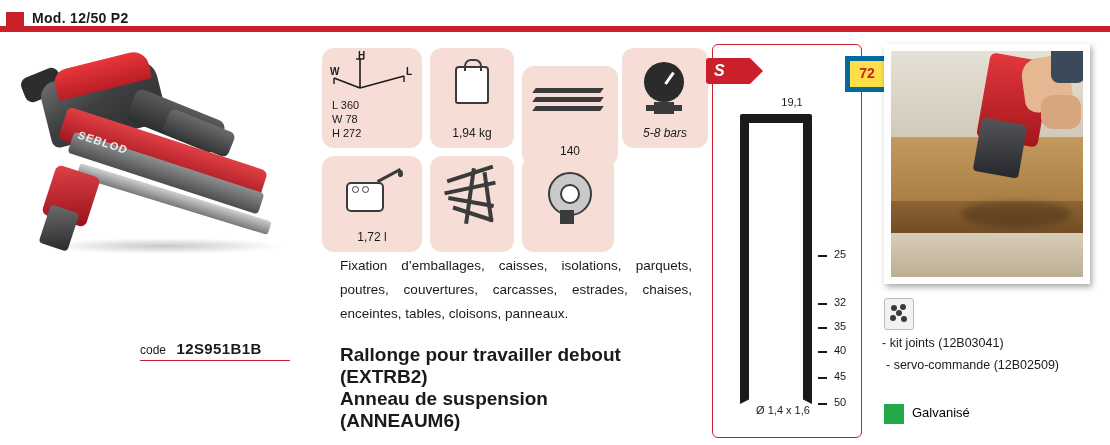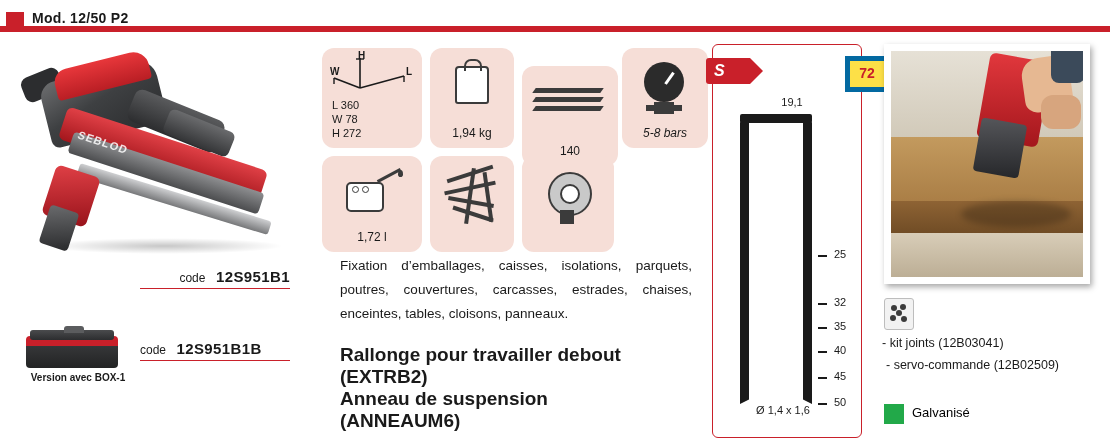--- a/index.html
+++ b/index.html
@@ -156,32 +156,21 @@
     <div class="t-grip2"></div>
     <div class="t-mag"></div>
     <div class="t-mag2"></div>
     <div class="t-rail"></div>
     <div class="t-nose"></div>
     <div class="t-nose2"></div>
     <div class="t-logo">SEBLOD</div>
     <div class="t-shadow"></div>
   </div>
 
-  <div class="code1">
-    <span class="lbl">code</span>
-    <span class="val">12S951B1</span>
-  </div>
-
-  <div class="box-wrap">
-    <div class="box-b"></div>
-    <div class="box-red"></div>
-    <div class="box-lid"></div>
-    <div class="box-h"></div>
-    <div class="box-cap">Version avec BOX-1</div>
-  </div>
+
 
   <div class="code2">
     <span class="lbl">code</span>
     <span class="val">12S951B1B</span>
   </div>
 
   <div class="tile" id="tile1">
     <svg class="axis" viewBox="0 0 100 52">
       <line x1="38" y1="40" x2="38" y2="10" stroke="#1a1a1a" stroke-width="1.6"></line>
       <line x1="38" y1="40" x2="12" y2="30" stroke="#1a1a1a" stroke-width="1.6"></line>

